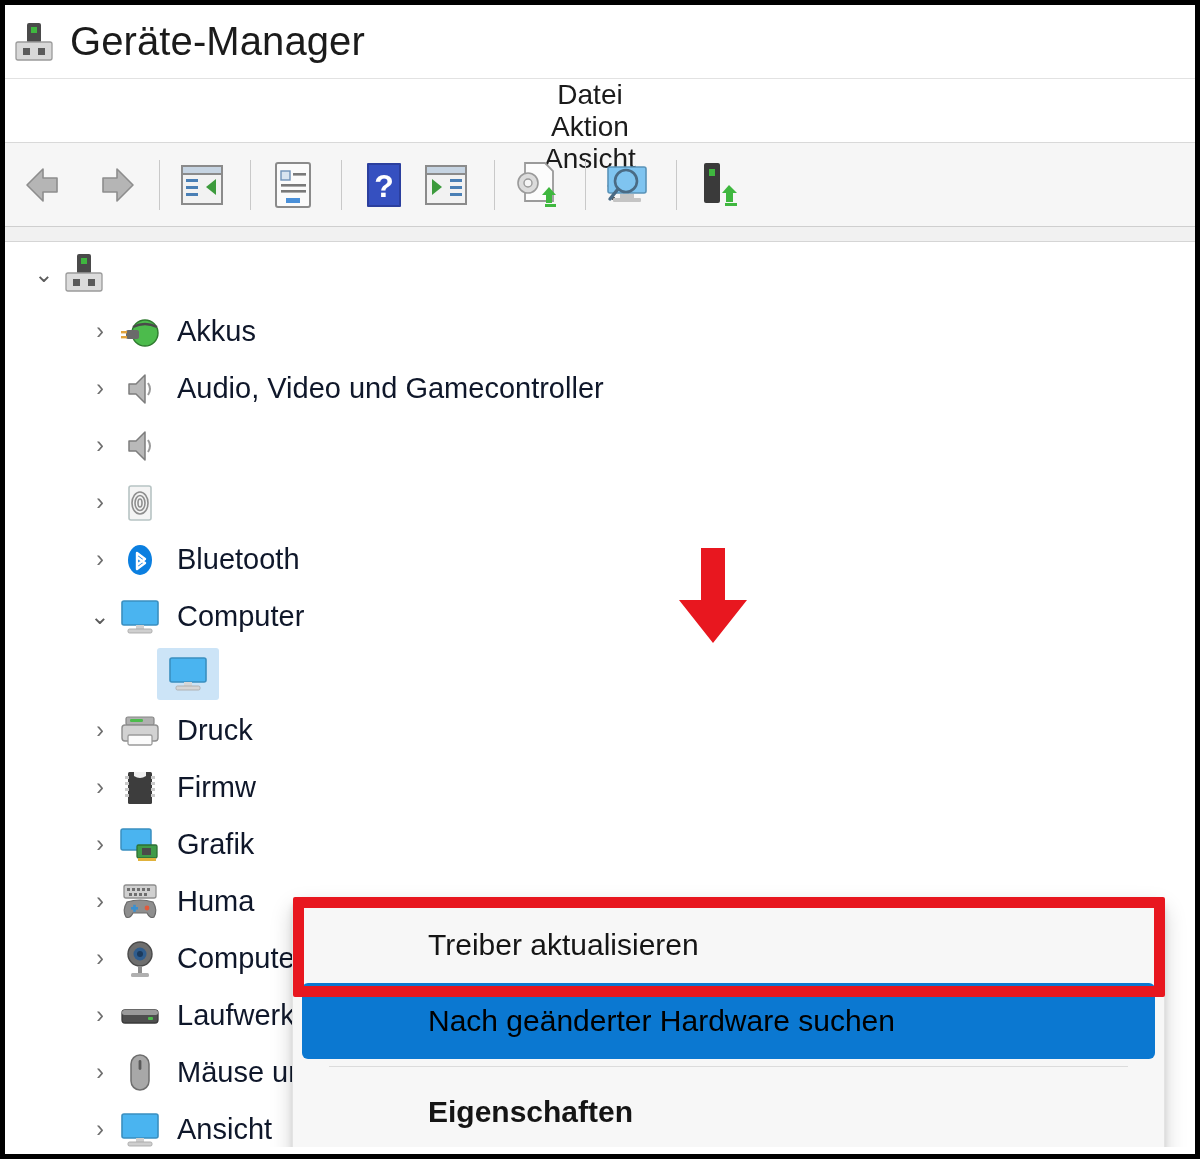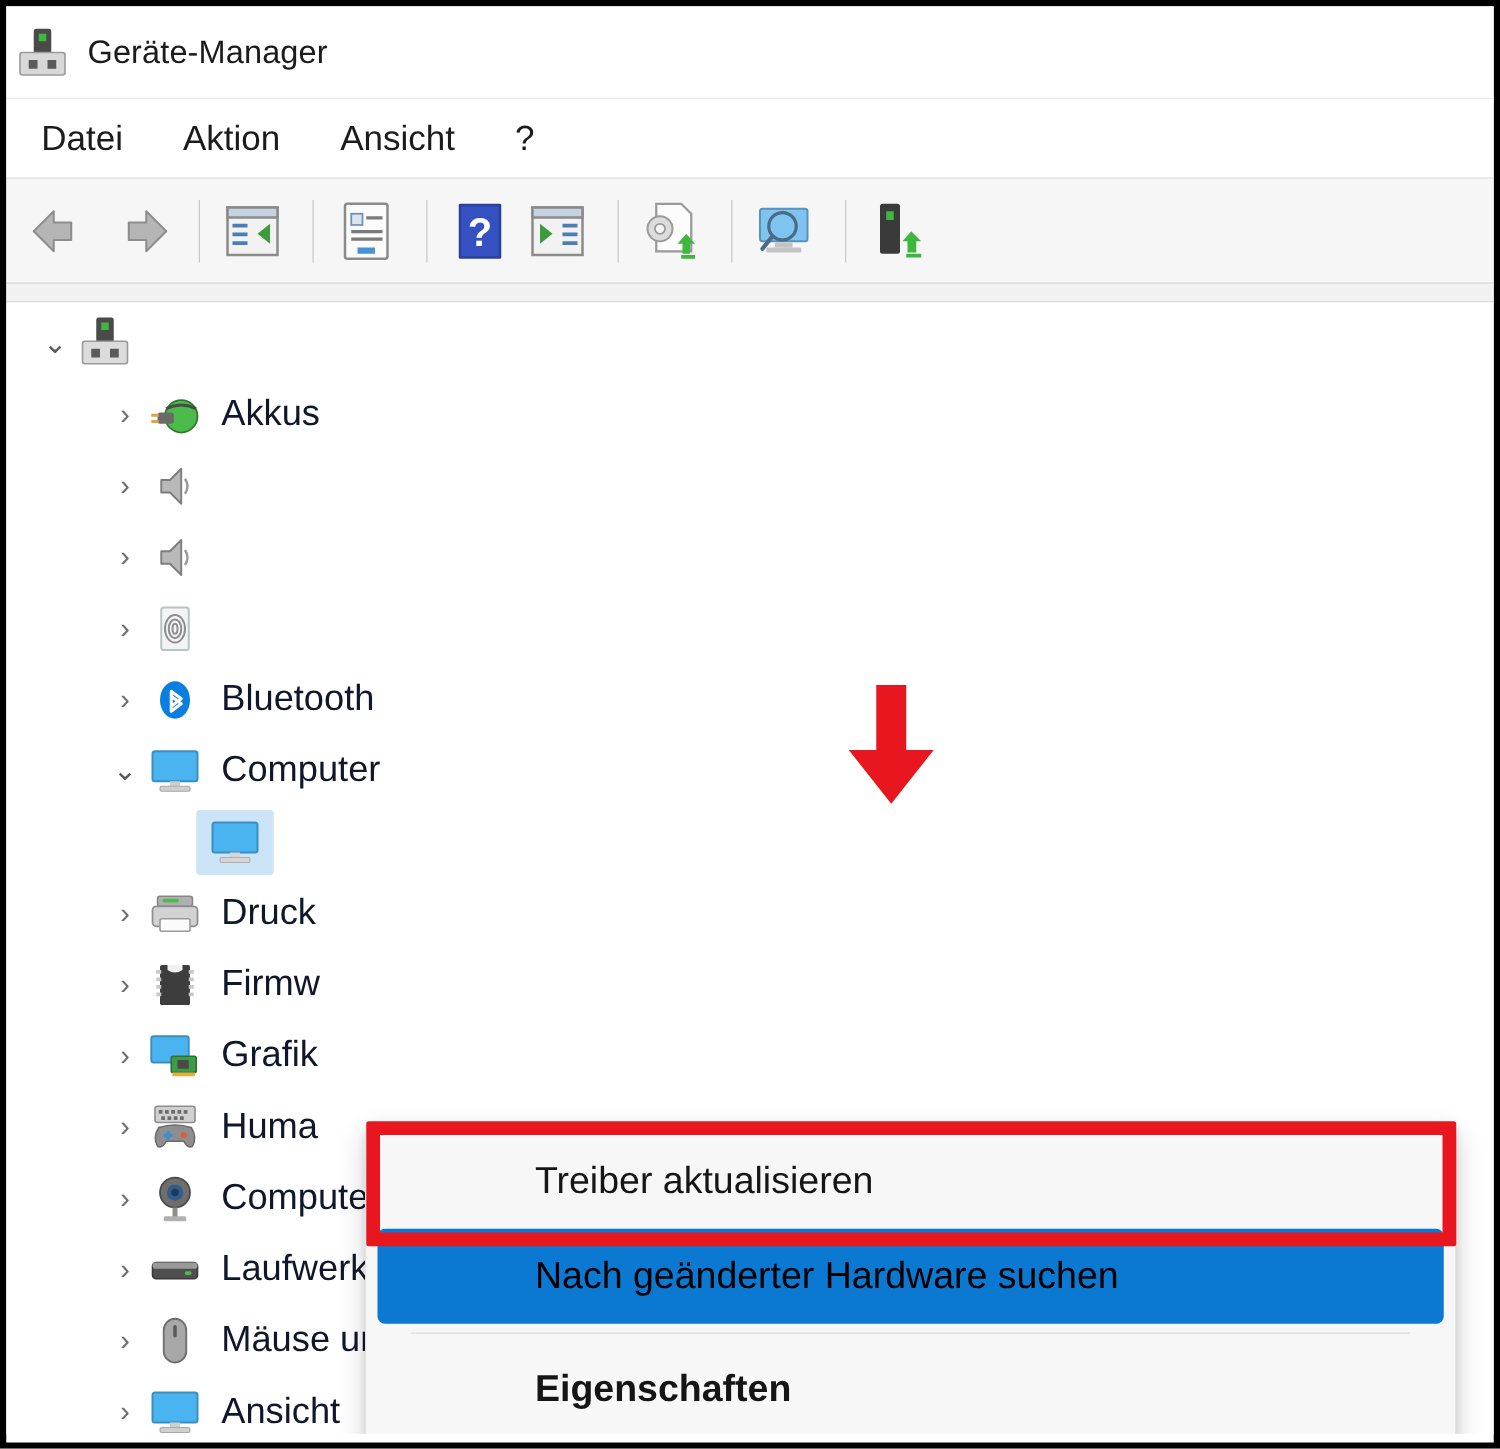--- a/index.html
+++ b/index.html
@@ -31,36 +31,37 @@
     box-sizing: border-box;
   }
   .title-icon {
     width: 44px;
     height: 44px;
     flex: 0 0 44px;
     position: relative;
     margin-right: 14px;
   }
   .title-text {
-    font-size: 26px;
+    font-size: 40px;
     color: #1b1b1b;
     letter-spacing: 0.1px;
     white-space: nowrap;
   }
 
   
   .menubar {
     height: 65px;
     border-top: 1px solid #e2e2e2;
     border-bottom: 1px solid #d9d9d9;
     background: #ffffff;
     display: flex;
     align-items: center;
     padding-left: 28px;
     box-sizing: border-box;
+    flex-direction: column;
   }
   .menu-item {
     font-size: 28px;
     color: #1b1b1b;
     margin-right: 48px;
     white-space: nowrap;
     cursor: default;
   }
   .menu-item.help-item { margin-right: 0; }
 
@@ -365,20 +366,21 @@
     </div>
 
     <div class="tree-row level1">
       <div class="chev">›</div>
       <div class="row-icon">
         <svg class="ico-svg" viewBox="0 0 46 46">
           <path d="M12 18 H19 L28 9 V37 L19 28 H12 Z" fill="#b9b9b9" stroke="#7d7d7d" stroke-width="1.5" stroke-linejoin="round"></path>
           <path d="M31 17 q4 6 0 12" fill="none" stroke="#9a9a9a" stroke-width="2"></path>
         </svg>
       </div>
+      <div class="row-label">Audio, Video und Gamecontroller</div>
     </div>
 
     <div class="tree-row level1">
       <div class="chev">›</div>
       <div class="row-icon">
         <svg class="ico-svg" viewBox="0 0 46 46">
           <path d="M12 18 H19 L28 9 V37 L19 28 H12 Z" fill="#b9b9b9" stroke="#7d7d7d" stroke-width="1.5" stroke-linejoin="round"></path>
           <path d="M31 17 q4 6 0 12" fill="none" stroke="#9a9a9a" stroke-width="2"></path>
         </svg>
       </div>

